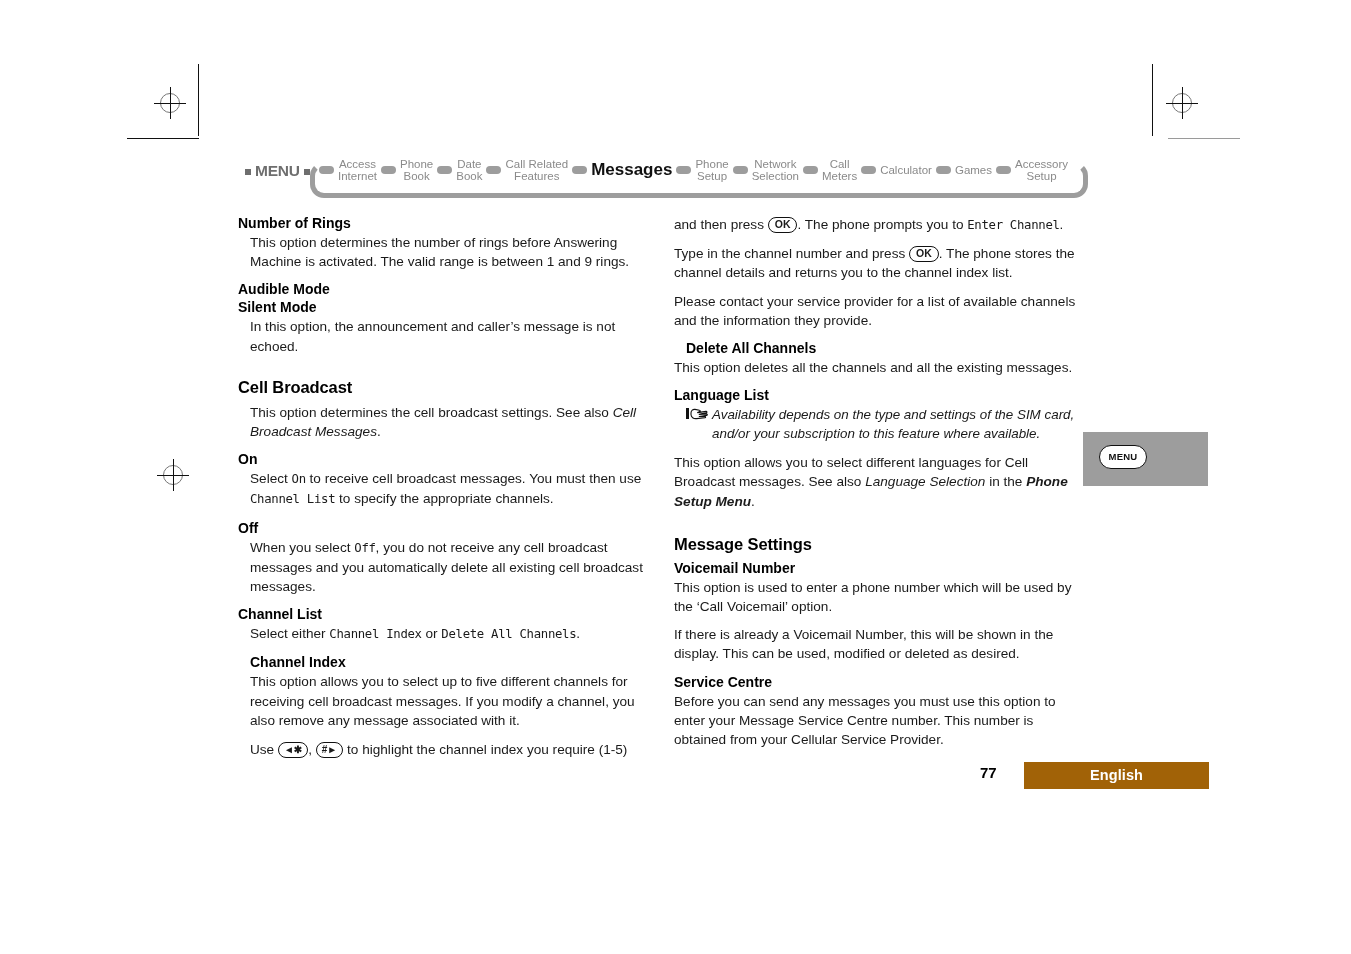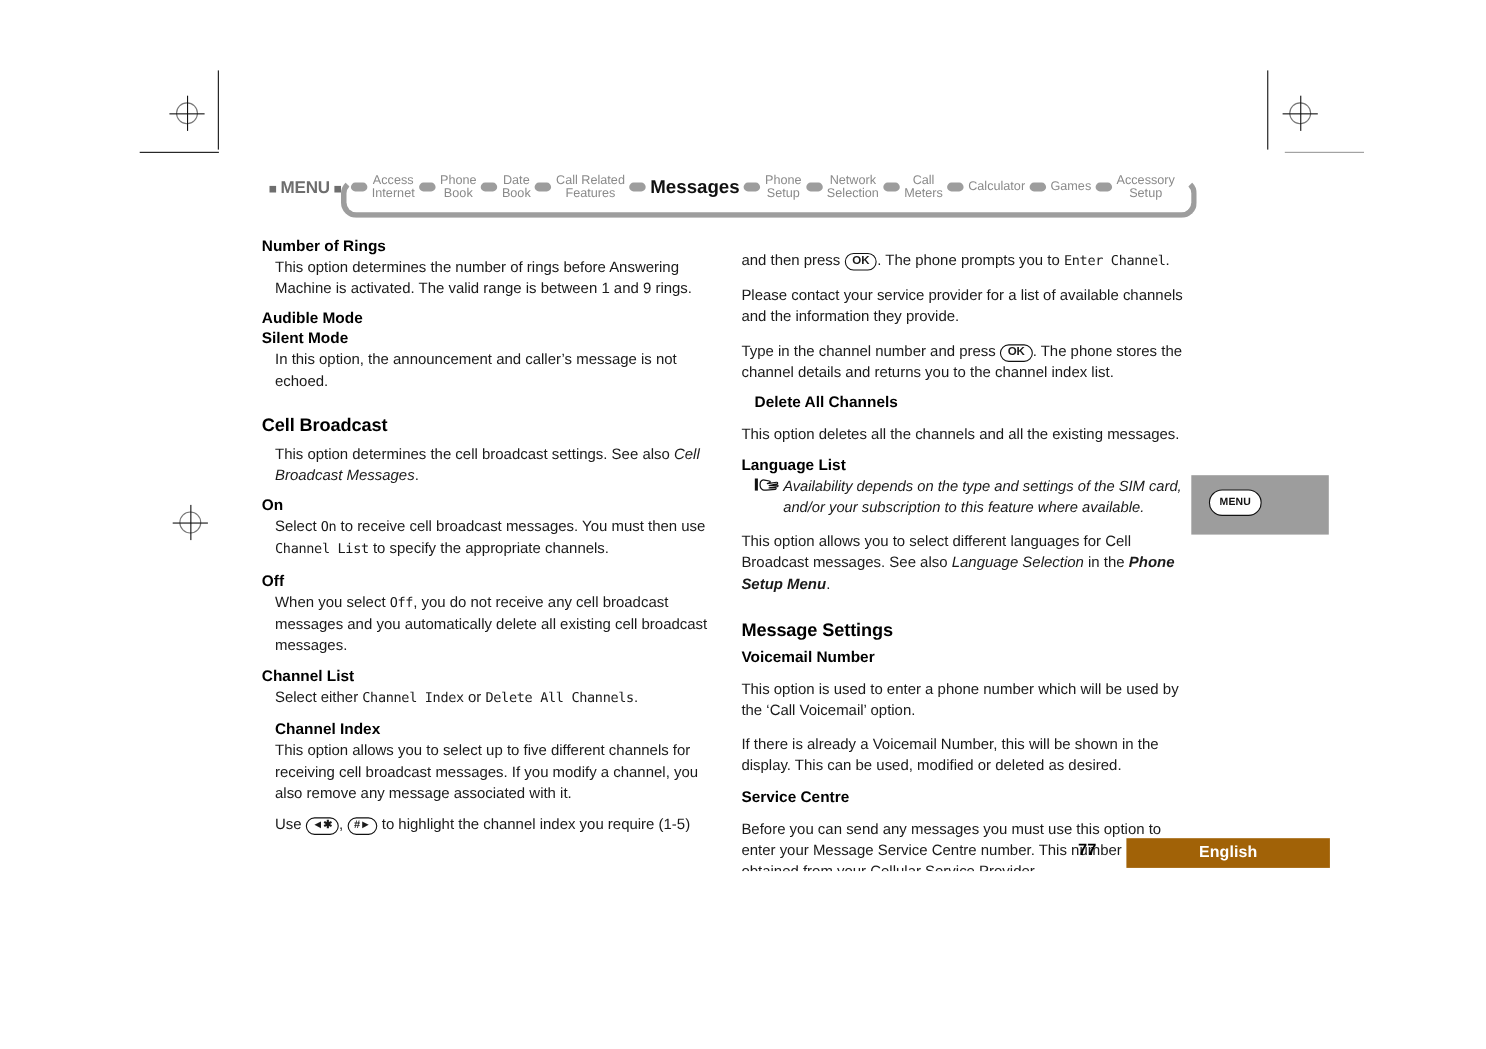--- a/index.html
+++ b/index.html
@@ -153,21 +153,21 @@
     color: #000;
   }
   h3.sub.indent { margin-left: 12px; }
   p.body {
     font-size: 13.6px;
     line-height: 19.2px;
     margin: 0 0 10px 0;
     margin-left: 12px;
     color: #1a1a1a;
   }
-  p.body.flush { margin-left: 0; margin-top: 12px; }
+  p.body.flush { margin-left: 0; }
   p.body.tight { margin-bottom: 9px; }
   .sp12 { height: 12px; }
   .sp14 { height: 14px; }
   .mono {
     font-family: "DejaVu Sans Mono", monospace;
     font-size: 12.3px;
     letter-spacing: -0.3px;
   }
   .ital { font-style: italic; }
   .bolditalic { font-weight: bold; font-style: italic; }
@@ -370,23 +370,23 @@
     <h3 class="sub indent">Channel Index</h3>
     <p class="body">This option allows you to select up to five different channels for receiving cell broadcast messages. If you modify a channel, you also remove any message associated with it.</p>
 
     <p class="body"><span>Use </span><span class="keycap">◄✱</span><span>, </span><span class="keycap">#►</span><span> to highlight the channel index you require (1-5)</span></p>
   </div>
 
   <div class="col col-right">
 
     <p class="body flush tight"><span>and then press </span><span class="keycap ok">OK</span><span>. The phone prompts you to </span><span class="mono">Enter Channel</span><span>.</span></p>
 
+    <p class="body flush tight"><span>Type in the channel number and press </span><span class="keycap ok">OK</span><span>. The phone stores the channel details and returns you to the channel index list.</span></p>
+
     <p class="body flush">Please contact your service provider for a list of available channels and the information they provide.</p>
-
-    <p class="body flush tight"><span>Type in the channel number and press </span><span class="keycap ok">OK</span><span>. The phone stores the channel details and returns you to the channel index list.</span></p>
 
     <h3 class="sub indent">Delete All Channels</h3>
     <p class="body flush">This option deletes all the channels and all the existing messages.</p>
 
     <h3 class="sub">Language List</h3>
 
     <div class="note">
       <span class="hand-icon">
         <svg width="24" height="16" viewBox="0 0 24 16" xmlns="http://www.w3.org/2000/svg">
           <rect x="0" y="2" width="3" height="11" fill="#111"></rect>

